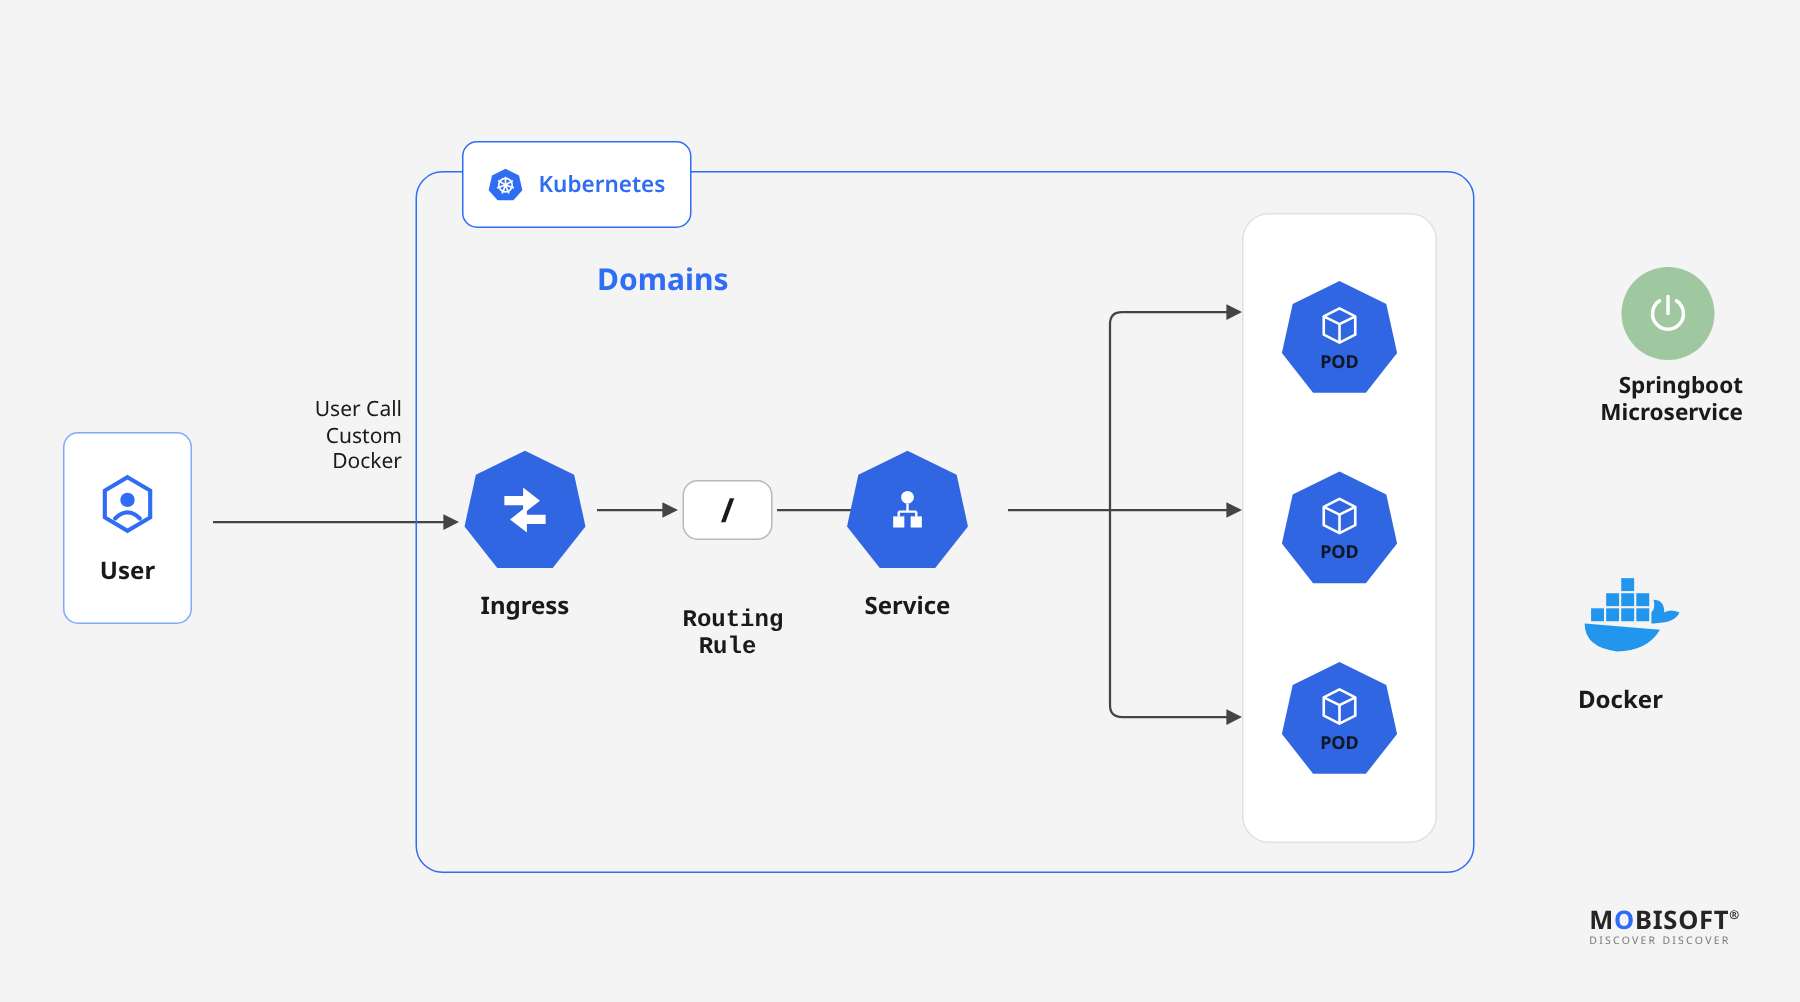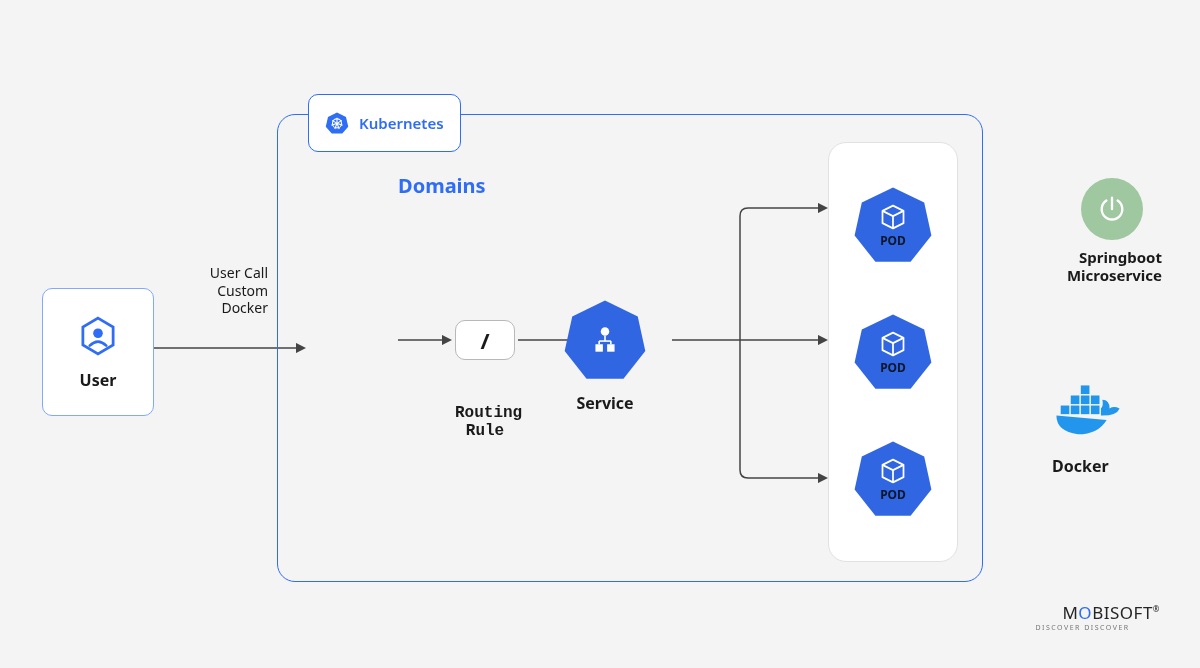--- a/index.html
+++ b/index.html
@@ -19,21 +19,21 @@
   
   .k8s-badge{position:absolute;left:298px;top:84px;display:flex;align-items:center;gap:10px;
     border:1.5px solid var(--blue);border-radius:10px;padding:16px 16px;background:#fff;z-index:3;}
   .k8s-badge .icon-wrap{width:24px;height:24px;}
   .k8s-badge span{color:var(--blue);font-weight:600;font-size:15px;}
 
   .cluster-box{position:absolute;left:267px;top:104px;width:706px;height:468px;
     border:1.5px solid var(--blue);border-radius:18px;}
   .cluster-title{position:absolute;left:388px;top:162px;color:var(--blue);font-weight:700;font-size:20px;}
 
-  .user-box{position:absolute;left:32px;top:278px;width:112px;height:128px;
+  .user-box{position:absolute;left:32px;top:278px;width:86px;height:128px;
     border:1.5px solid var(--blue-light);border-radius:10px;background:#fff;display:flex;flex-direction:column;align-items:center;justify-content:center;gap:6px;}
   .user-label{font-weight:700;font-size:16px;}
 
   .call-label{position:absolute;left:148px;top:254px;width:110px;text-align:right;font-size:14px;line-height:1.25;}
 
   
   .hept{position:relative;}
   .hept svg{display:block;}
   .hept .inner-icon{position:absolute;left:0;top:0;width:100%;height:100%;display:flex;align-items:center;justify-content:center;}
 
@@ -56,21 +56,21 @@
   .pod .box-ic{position:absolute;left:0;top:18px;width:100%;display:flex;justify-content:center;}
 
   .spring{position:absolute;left:1052px;top:168px;width:100px;text-align:right;}
   .spring .circle{width:62px;height:62px;border-radius:50%;background:var(--spring);margin:0 auto 8px;display:flex;align-items:center;justify-content:center;}
   .spring .lbl{font-weight:700;font-size:15px;line-height:1.2;}
 
   .docker{position:absolute;left:1042px;top:374px;width:100px;text-align:left;}
   .docker .lbl{font-weight:700;font-size:16px;margin-top:10px;}
 
   .brand{position:absolute;right:30px;bottom:18px;text-align:left;}
-  .brand .main{font-size:17px;font-weight:400;letter-spacing:0.5px;color:#252525;margin-left:27px;}
+  .brand .main{font-size:17px;font-weight:700;letter-spacing:0.5px;color:#252525;}
   .brand .main .dot{color:var(--blue);}
   .brand .sub{font-size:7px;letter-spacing:1.5px;color:#777;margin-top:-1px;}
 
   svg.arrows{position:absolute;left:0;top:0;width:1180px;height:640px;pointer-events:none;z-index:0;}
 </style>
 </head>
 <body>
 
 <div class="canvas">
 
@@ -125,20 +125,34 @@
     </span>
     <div class="user-label">User</div>
   </div>
 
   <div class="call-label">
     <div>User Call</div>
     <div>Custom</div>
     <div>Docker</div>
   </div>
 
+  <div class="ingress">
+    <div class="hept">
+      <svg viewBox="0 0 100 100" width="84" height="84">
+        <polygon points="50,3 89,22 98,63 72,96 28,96 2,63 11,22" fill="#3066e2"></polygon>
+      </svg>
+      <div class="inner-icon">
+        <svg width="40" height="40" viewBox="0 0 64 64" fill="#fff">
+          <path d="M10 17 L30 17 L30 8 L48 22 L30 36 L30 27 L10 27 Z"></path>
+          <path d="M54 47 L34 47 L34 56 L16 42 L34 28 L34 37 L54 37 Z"></path>
+        </svg>
+      </div>
+    </div>
+    <div class="ingress-label">Ingress</div>
+  </div>
 
   <div class="routing">
     <div class="routing-box">/</div>
     <div class="routing-label" style="white-space:pre-line;">Routing
 Rule</div>
   </div>
 
   <div class="service">
     <div class="hept">
       <svg viewBox="0 0 100 100" width="84" height="84">

